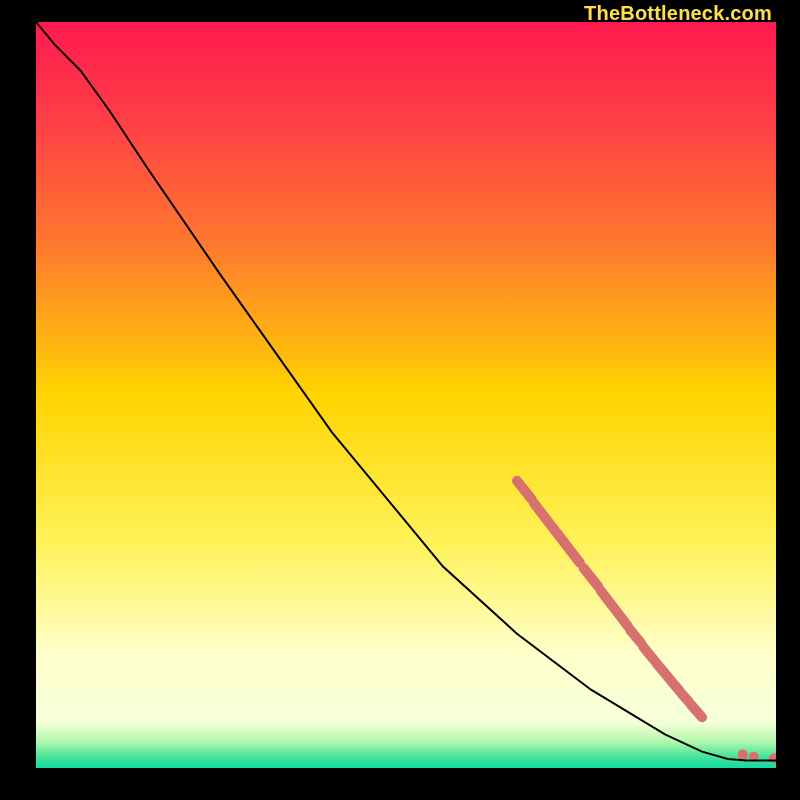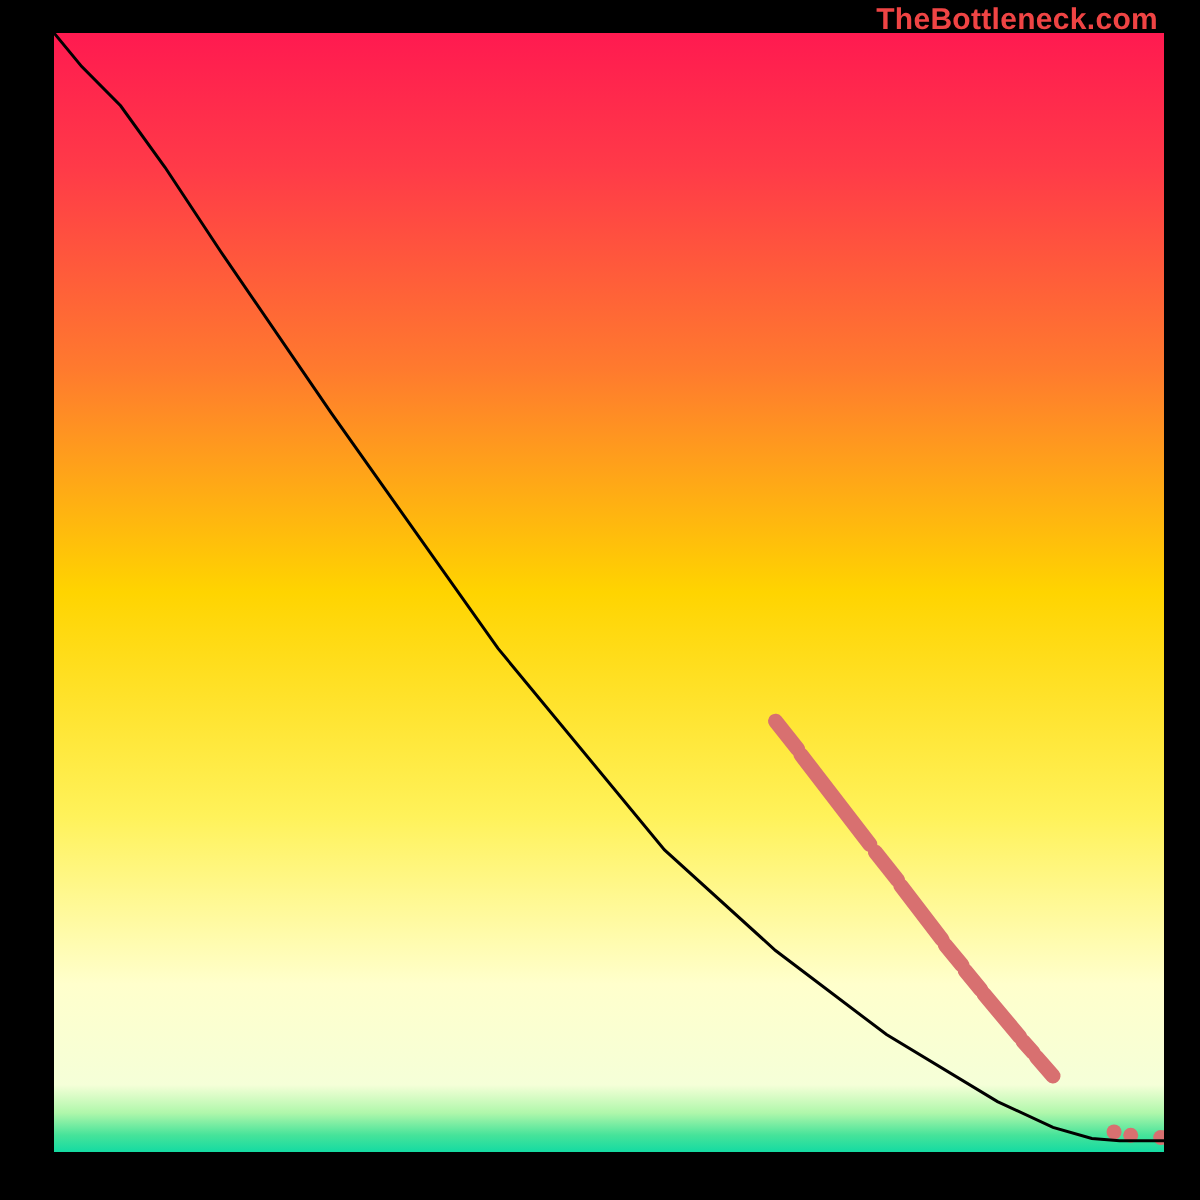--- a/index.html
+++ b/index.html
@@ -16,21 +16,21 @@
     left: 36px;
     top: 22px;
     width: 740px;
     height: 746px;
     background: #000;
   }
   .watermark {
     position: absolute;
     top: 2px;
     right: 28px;
-    color: #ef4444;
+    color: #fde047;
     font-size: 20px;
     font-weight: 600;
     z-index: 10;
     letter-spacing: 0.2px;
   }
   svg { display: block; }
 </style>
 </head>
 <body>
 

